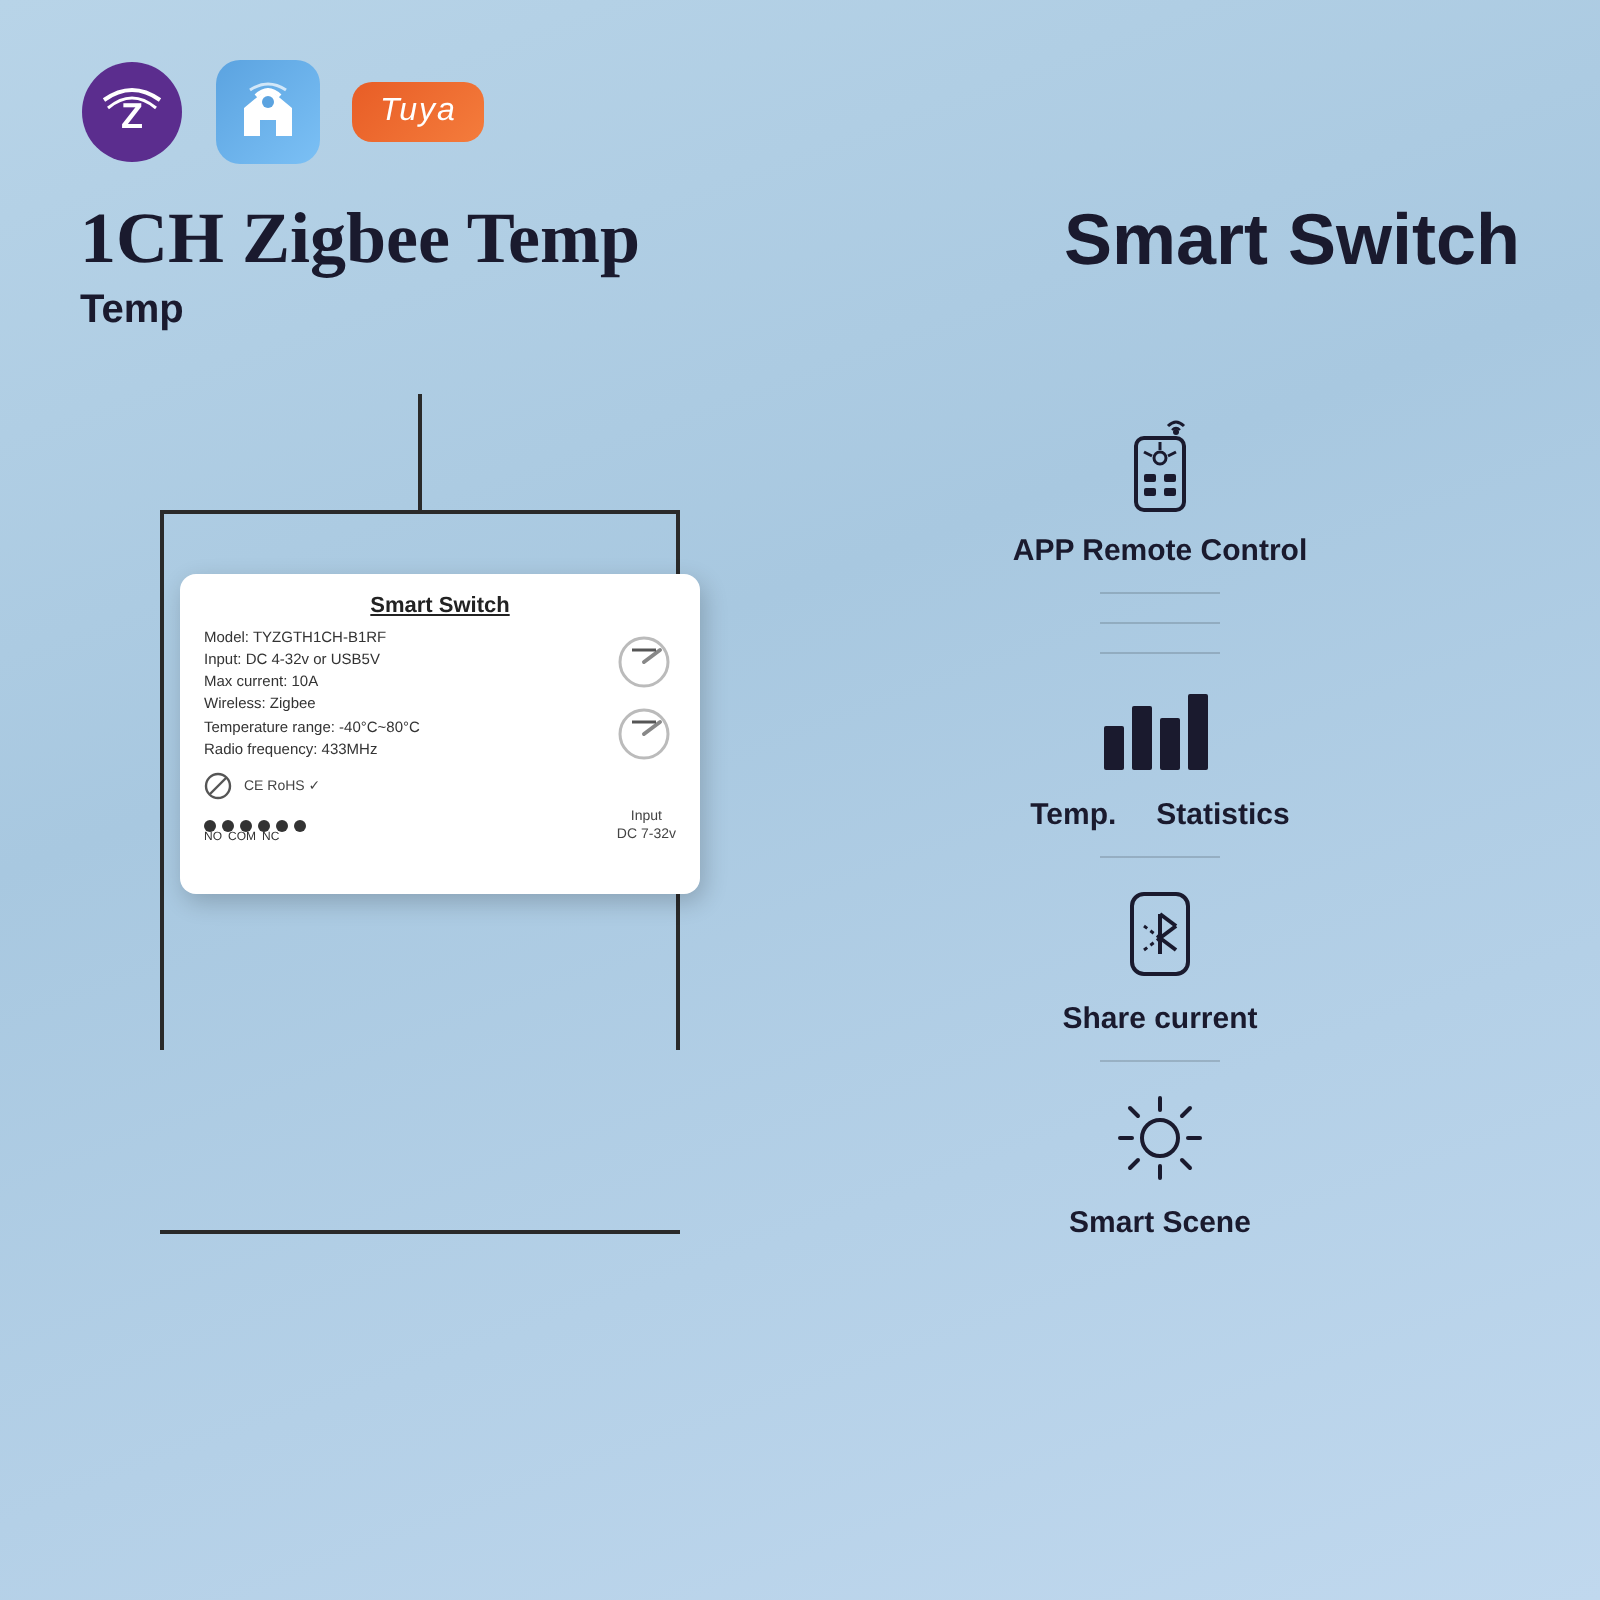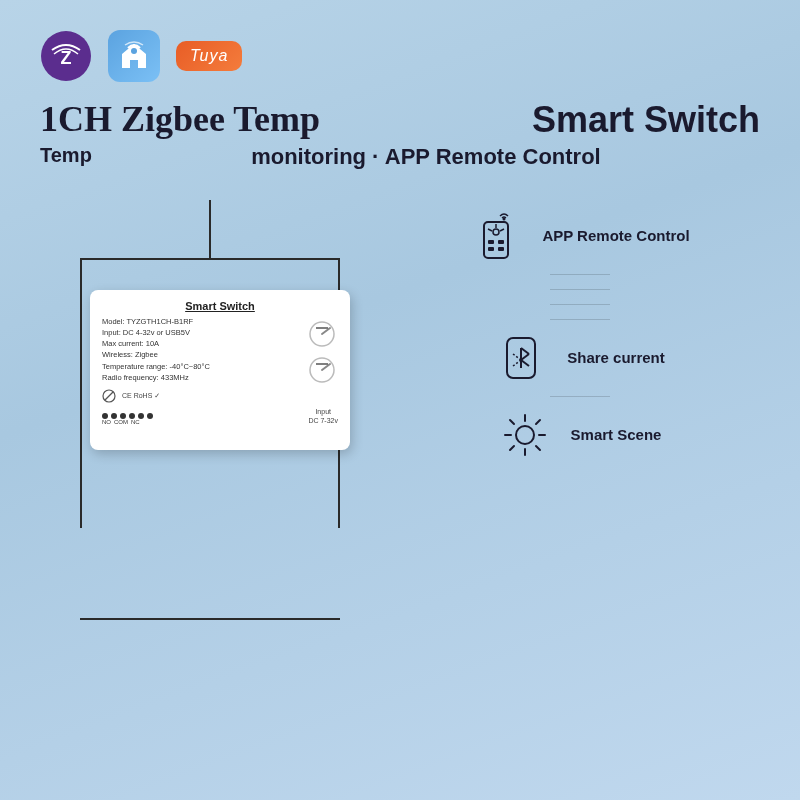--- a/index.html
+++ b/index.html
@@ -239,23 +239,23 @@
       flex: 1;
       display: flex;
       flex-direction: column;
       align-items: center;
       gap: 10px;
       padding-top: 10px;
     }
 
     .feature-item {
       display: flex;
-      flex-direction: row;
-      align-items: center;
-      gap: 20px;
+      flex-direction: column;
+      align-items: center;
+      gap: 8px;
     }
 
     .feature-icon {
       width: 52px;
       height: 52px;
       display: flex;
       align-items: center;
       justify-content: center;
     }
 
@@ -330,21 +330,20 @@
     <div class="left-header">
       <div class="main-title-left">1CH Zigbee Temp</div>
     </div>
     <div class="right-header">
       <div class="main-title-right">Smart Switch</div>
     </div>
   </div>
 
   <div class="subtitle-row">
     <div class="subtitle-left">Temp</div>
-    <div class="subtitle-center">monitoring · APP Remote Control</div>
   </div>
 
   <div class="content-area">
 
     <div class="device-section">
       <div class="wire-container">
 
         <div class="wire-top"></div>
         <div class="wire-horizontal"></div>
         <div class="wire-down-left"></div>
@@ -440,20 +439,34 @@
       </div>
 
       <div class="feature-divider"></div>
 
 
       <div class="feature-divider"></div>
 
 
       <div class="feature-divider"></div>
 
+      <div class="feature-item">
+        <div class="feature-icon" style="width:80px; justify-content:center;">
+          <svg width="64" height="44" viewBox="0 0 64 44">
+            <rect x="4" y="20" width="10" height="22" fill="#1a1a2e" rx="1"></rect>
+            <rect x="18" y="10" width="10" height="32" fill="#1a1a2e" rx="1"></rect>
+            <rect x="32" y="16" width="10" height="26" fill="#1a1a2e" rx="1"></rect>
+            <rect x="46" y="4" width="10" height="38" fill="#1a1a2e" rx="1"></rect>
+          </svg>
+        </div>
+        <div class="stats-labels">
+          <span>Temp.</span>
+          <span>Statistics</span>
+        </div>
+      </div>
 
       <div class="feature-divider"></div>
 
       <div class="feature-item">
         <div class="feature-icon">
           <svg width="44" height="48" viewBox="0 0 44 48">
             <rect x="8" y="4" width="28" height="40" rx="6" fill="none" stroke="#1a1a2e" stroke-width="2"></rect>
             <line x1="22" y1="14" x2="22" y2="34" stroke="#1a1a2e" stroke-width="2"></line>
             <line x1="22" y1="14" x2="30" y2="20" stroke="#1a1a2e" stroke-width="2"></line>
             <line x1="30" y1="20" x2="22" y2="26" stroke="#1a1a2e" stroke-width="2"></line>

